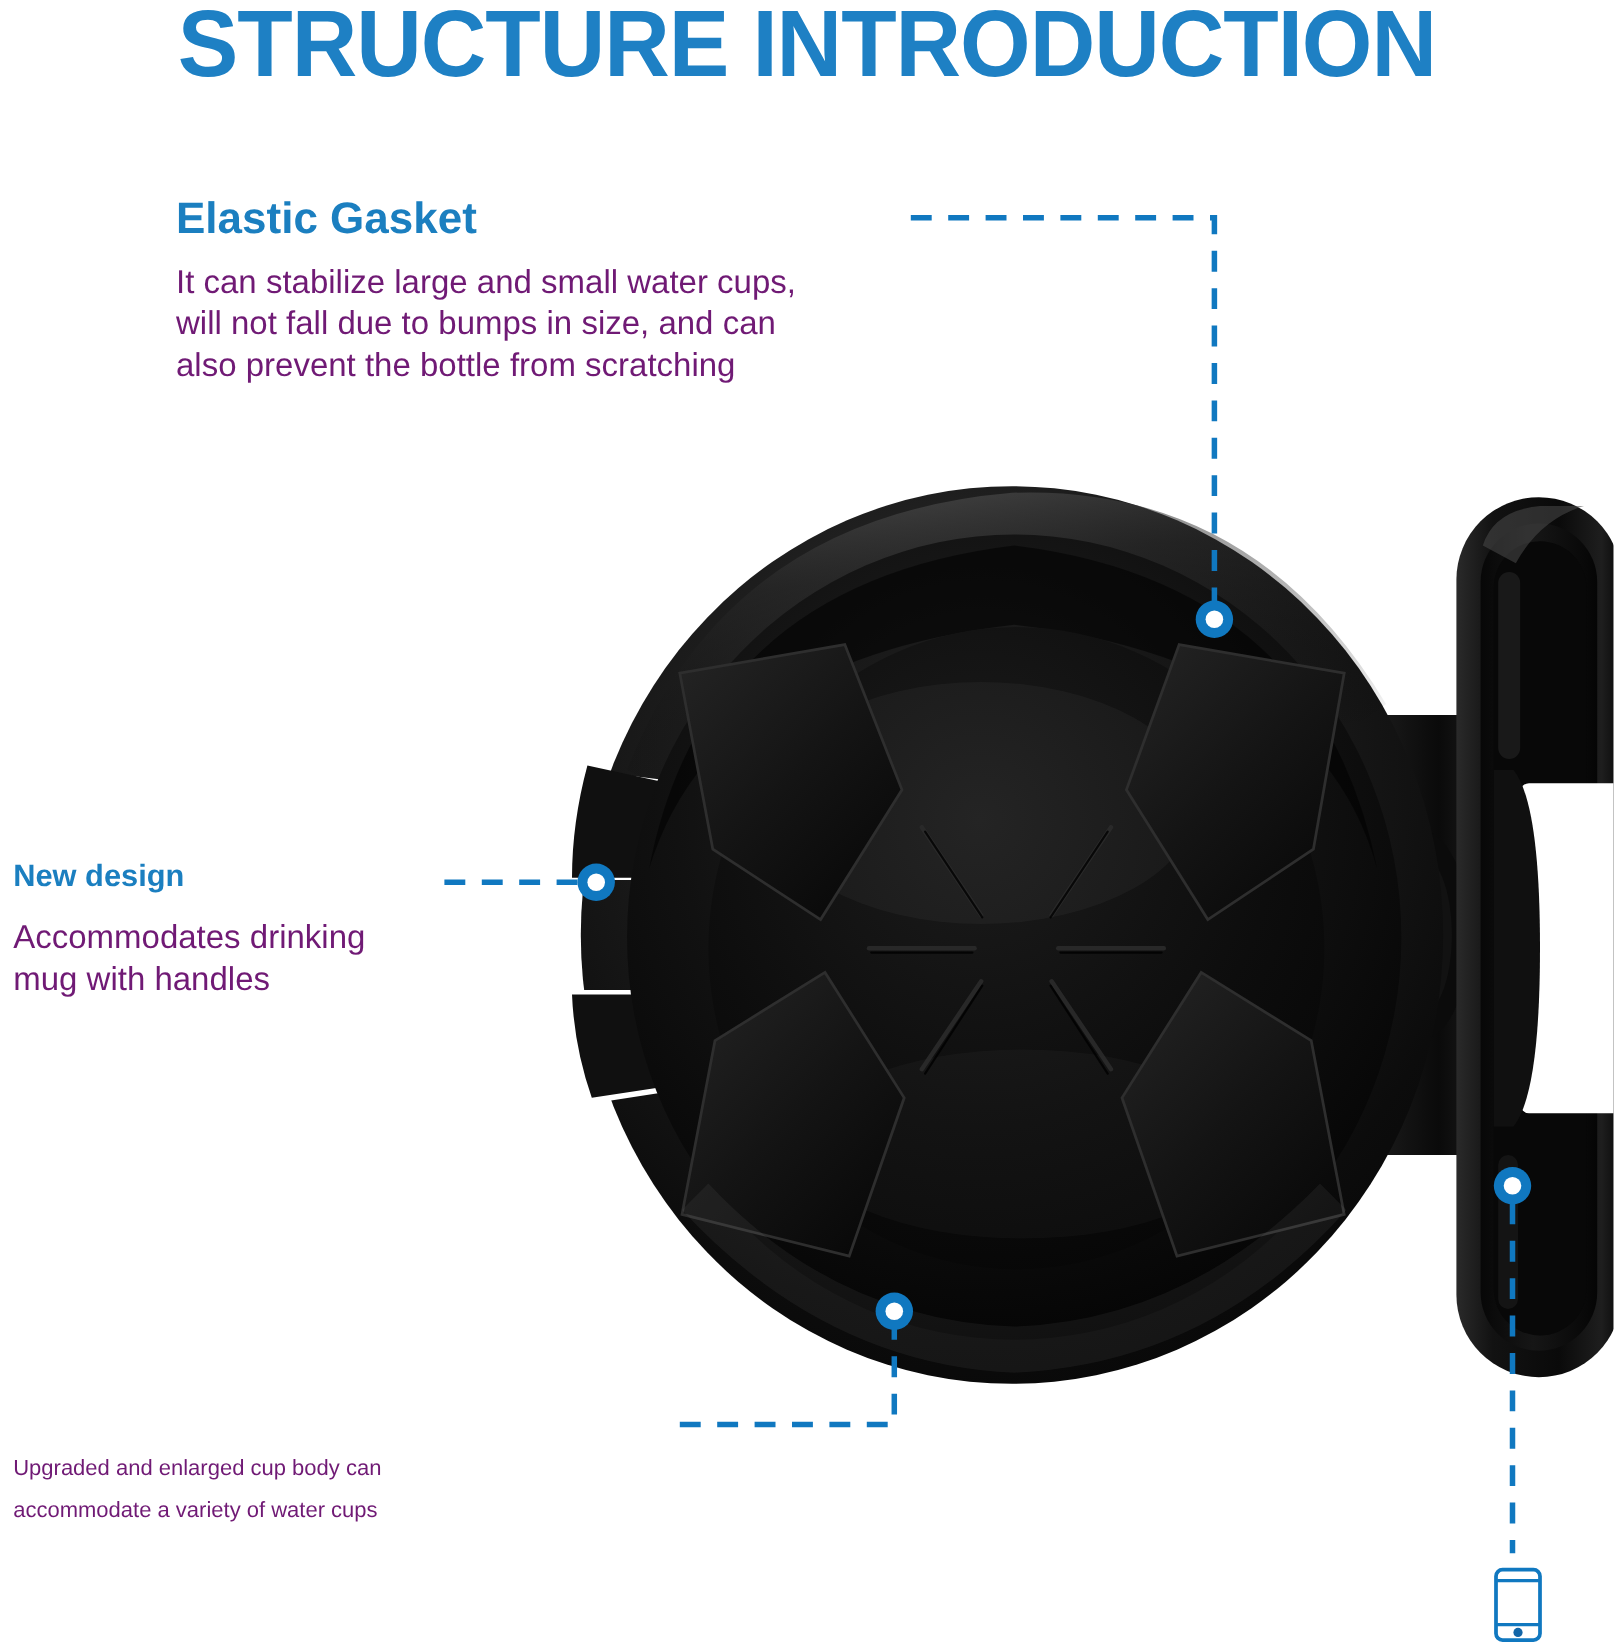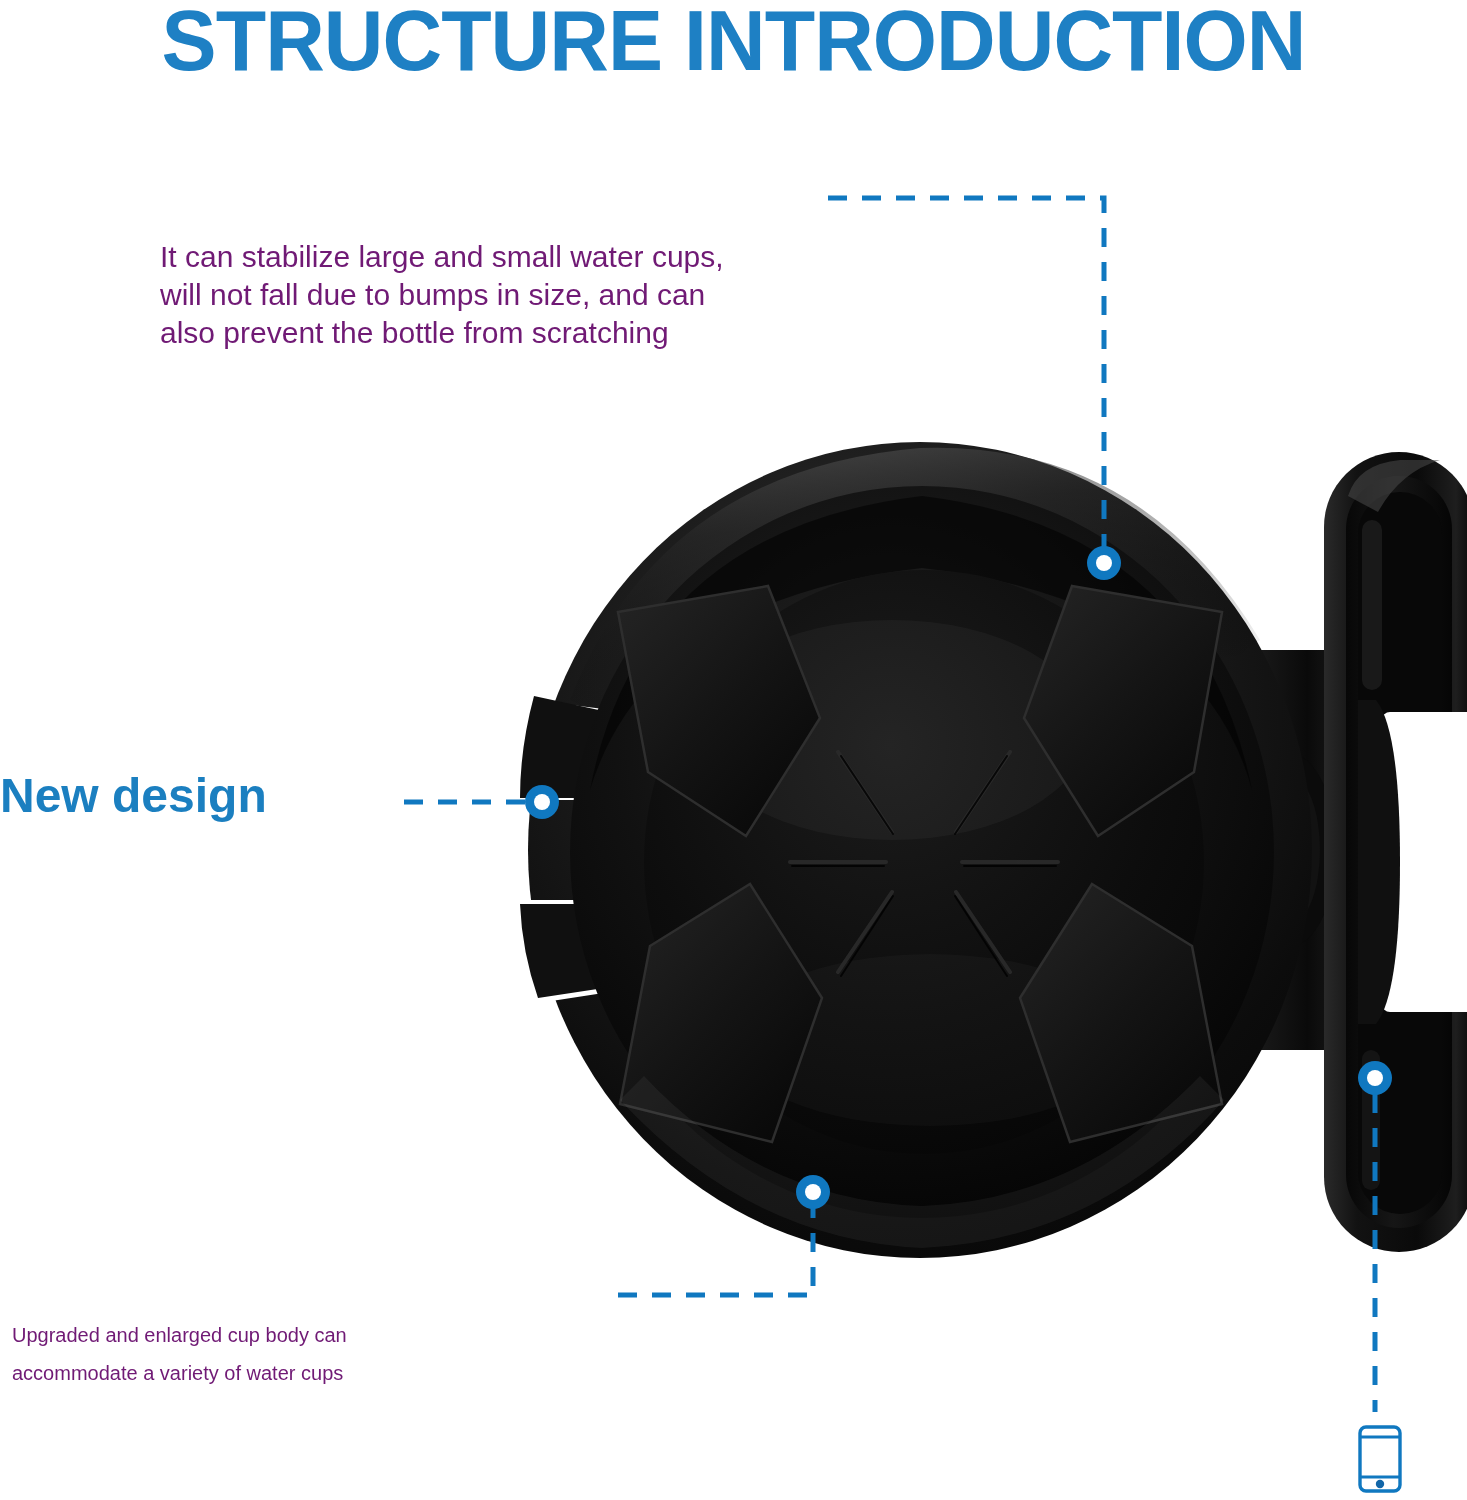--- a/index.html
+++ b/index.html
@@ -48,21 +48,21 @@
     position: absolute;
     font-family: "Liberation Sans", sans-serif;
     font-weight: 400;
     color: #701a75;
     white-space: pre-line;
   }
 
   #h-gasket   { left: 160px; top: 175px;  font-size: 40px; line-height: 48px; }
   #b-gasket   { left: 160px; top: 238px;  font-size: 30px; line-height: 38px; }
 
-  #h-newdesign{ left: 0;  top: 772px;  font-size: 48px; line-height: 48px; }
+  #h-newdesign{ left: 12px;  top: 772px;  font-size: 28px; line-height: 48px; }
   #b-newdesign{ left: 12px;  top: 834px;  font-size: 30px; line-height: 38px; }
 
   #h-upgrade  { left: 12px;  top: 1250px; font-size: 40px; line-height: 48px; }
   #b-upgrade  { left: 12px;  top: 1316px; font-size: 20px; line-height: 38px; }
 
   #t-phone    { left: 680px; top: 1437px; font-size: 30px; line-height: 38px; color:#141414;
                 position:absolute; font-family:"Liberation Sans", sans-serif; white-space: nowrap;}
 
   
   #leaders {
@@ -219,25 +219,28 @@
         <line x1="507" y1="356" x2="455" y2="434"></line>
         <line x1="341" y1="576" x2="393" y2="496"></line>
         <line x1="507" y1="576" x2="455" y2="496"></line>
       </g>
 
       <path d="M 120 700 Q 250 840 422 848 Q 600 840 724 700 L 700 676
                Q 580 800 422 806 Q 260 800 144 676 Z" fill="#ffffff" opacity="0.05"></path>
     </g>
   </svg>
 
+  <div id="h-gasket" class="callout-heading">Elastic Gasket</div>
   <div id="b-gasket" class="callout-body">It can stabilize large and small water cups,
 will not fall due to bumps in size, and can
 also prevent the bottle from scratching</div>
 
   <div id="h-newdesign" class="callout-heading">New design</div>
+  <div id="b-newdesign" class="callout-body">Accommodates drinking
+mug with handles</div>
 
   <div id="b-upgrade" class="callout-body">Upgraded and enlarged cup body can
 accommodate a variety of water cups</div>
 
 
   <svg id="phone-icon" viewBox="0 0 46 70" xmlns="http://www.w3.org/2000/svg">
     <rect x="3" y="3" width="40" height="64" rx="6" ry="6" fill="none" stroke="#1078C0" stroke-width="3.4"></rect>
     <line x1="4" y1="13" x2="42" y2="13" stroke="#1078C0" stroke-width="3"></line>
     <line x1="4" y1="53" x2="42" y2="53" stroke="#1078C0" stroke-width="3"></line>
     <circle cx="23" cy="60" r="4.2" fill="#1266A8"></circle>

